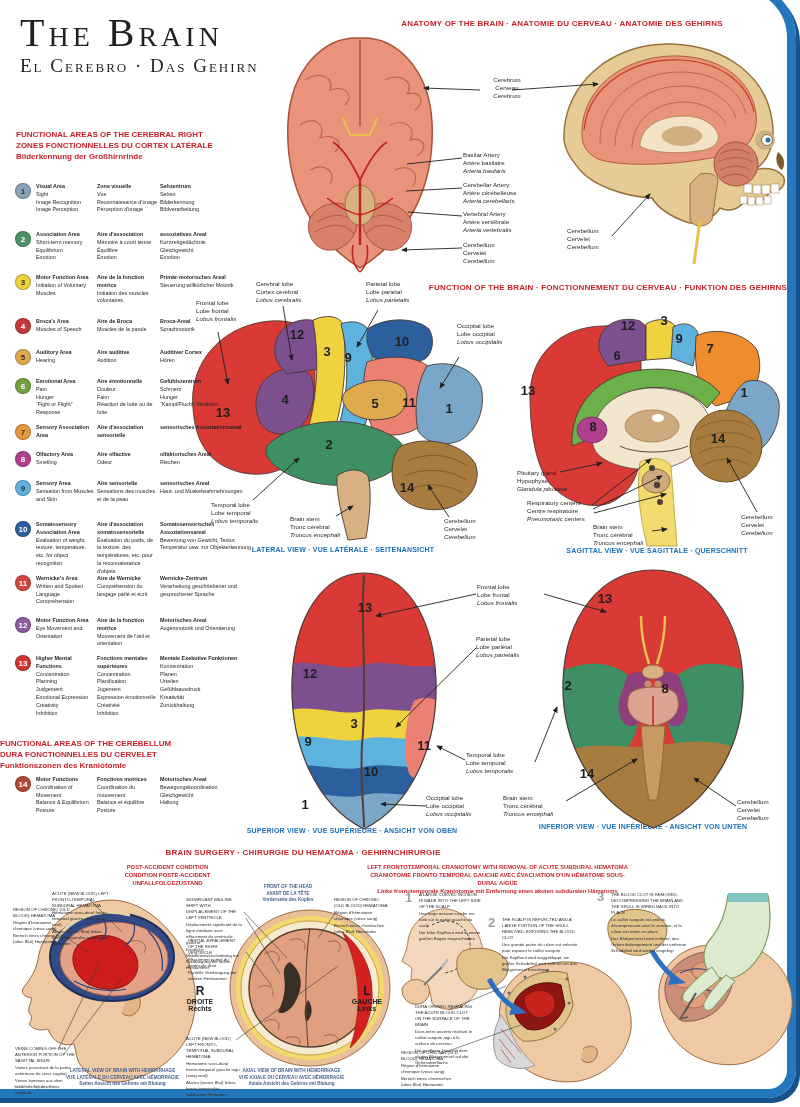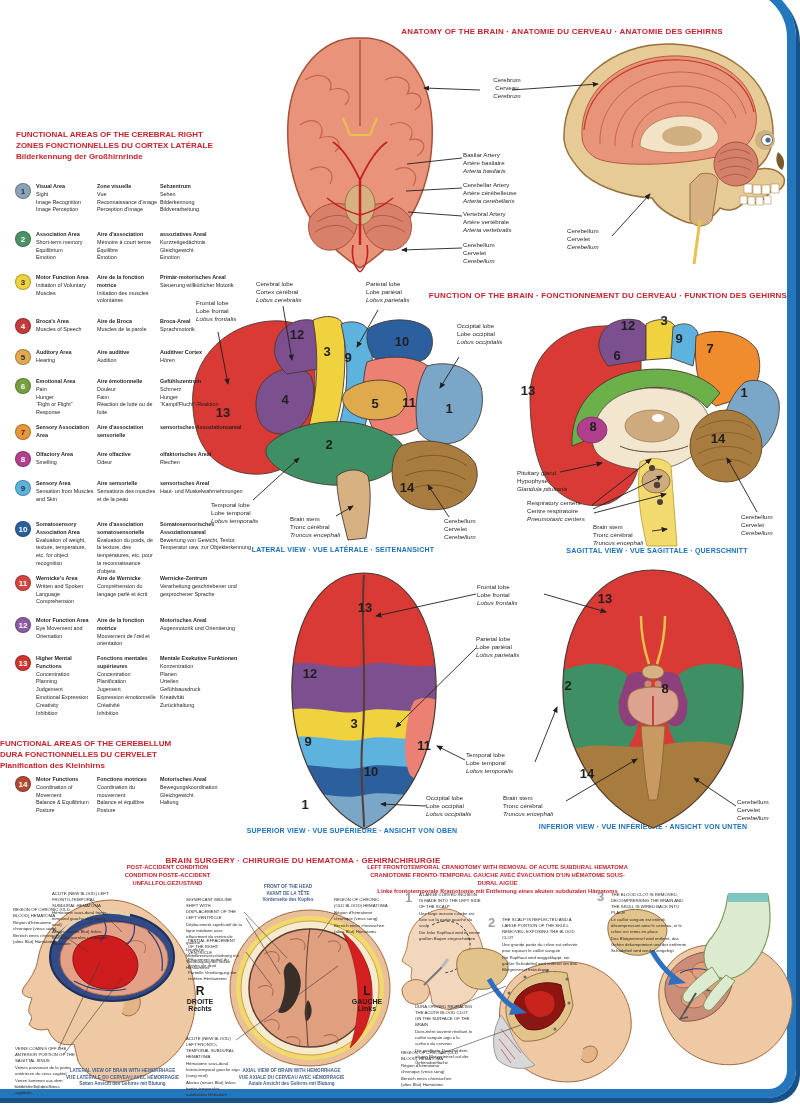--- a/index.html
+++ b/index.html
@@ -4,21 +4,21 @@
 <style>
   html,body{margin:0;padding:0;background:#fff;}
   #poster{position:relative;width:800px;height:1107px;background:#fff;overflow:hidden;
           font-family:"Liberation Sans",sans-serif;color:#231f20;}
   .abs{position:absolute;}
   .frame{position:absolute;left:-70px;top:-20px;right:4px;bottom:9px;border:9px solid #2577bd;
          border-radius:56px 58px 28px 28px;box-shadow:4px 5px 0 #17528a;pointer-events:none;}
   .title{left:20px;top:12px;font-family:"Liberation Serif",serif;font-variant:small-caps;}
   .t1{font-size:40px;letter-spacing:4px;line-height:1.05;}
   .t2{font-size:19px;letter-spacing:2px;line-height:1.3;}
-  .h8{font-size:8px;font-weight:bold;color:#c8232c;letter-spacing:.2px;white-space:nowrap;transform:translateX(-50%);margin-top:8px;}
+  .h8{font-size:8px;font-weight:bold;color:#c8232c;letter-spacing:.2px;white-space:nowrap;transform:translateX(-50%);}
   .hc{font-size:8px;font-weight:bold;color:#c8232c;line-height:1.35;}
   .hcc{font-size:5.8px;font-weight:bold;color:#c8232c;line-height:1.4;text-align:center;}
   .cap{font-size:7px;font-weight:bold;color:#1a70bb;white-space:nowrap;transform:translateX(-50%);letter-spacing:.2px;}
   .lbl{font-size:6.2px;line-height:1.3;color:#231f20;}
   .lbl .it{font-style:italic;}
   .lbl.c{text-align:center;}
   .tiny{font-size:4.3px;line-height:1.4;color:#2a2a2a;}
   .tiny div{margin-bottom:1px;}
   .c2{text-align:center;font-weight:bold;color:#44618c;font-size:4.6px;line-height:1.45;}
   .side{text-align:center;color:#1c1c1c;font-weight:bold;}
@@ -33,35 +33,37 @@
   .copy{font-size:4px;color:#888;}
   svg{display:block;}
 </style>
 </head>
 <body>
 
 <div id="poster">
   <div class="frame"></div>
 
   <div class="abs title">
+    <div class="t1">The Brain</div>
+    <div class="t2">El Cerebro · Das Gehirn</div>
   </div>
 
   <div class="abs h8" style="left:562px;top:19px;">ANATOMY OF THE BRAIN · ANATOMIE DU CERVEAU · ANATOMIE DES GEHIRNS</div>
   <div class="abs h8" style="left:608px;top:283px;">FUNCTION OF THE BRAIN · FONCTIONNEMENT DU CERVEAU · FUNKTION DES GEHIRNS</div>
   <div class="abs h8" style="left:303px;top:848px;">BRAIN SURGERY · CHIRURGIE DU HEMATOMA · GEHIRNCHIRURGIE</div>
 
   <div class="abs hc" style="left:16px;top:130px;width:252px;">
     <div>FUNCTIONAL AREAS OF THE CEREBRAL RIGHT</div>
     <div>ZONES FONCTIONNELLES DU CORTEX LATÉRALE</div>
     <div>Bilderkennung der Großhirnrinde</div>
   </div>
   <div class="abs hc" style="left:0;top:739px;width:252px;">
     <div>FUNCTIONAL AREAS OF THE CEREBELLUM</div>
     <div>DURA FONCTIONNELLES DU CERVELET</div>
-    <div>Planification des Kleinhirns</div>
+    <div>Funktionszonen des Kraniotomie</div>
   </div>
   <div class="abs hcc" style="left:100px;top:863px;width:135px;">
     <div>POST-ACCIDENT CONDITION</div>
     <div>CONDITION POSTE-ACCIDENT</div>
     <div>UNFALLFOLGEZUSTAND</div>
   </div>
   <div class="abs hcc" style="left:365px;top:863px;width:265px;">
     <div>LEFT FRONTOTEMPORAL CRANIOTOMY WITH REMOVAL OF ACUTE SUBDURAL HEMATOMA</div>
     <div>CRANIOTOMIE FRONTO-TEMPORAL GAUCHE AVEC ÉVACUATION D'UN HÉMATOME SOUS-DURAL AIGÜE</div>
     <div>Linke frontotemporale Kraniotomie mit Entfernung eines akuten subduralen Hämatoms</div>

